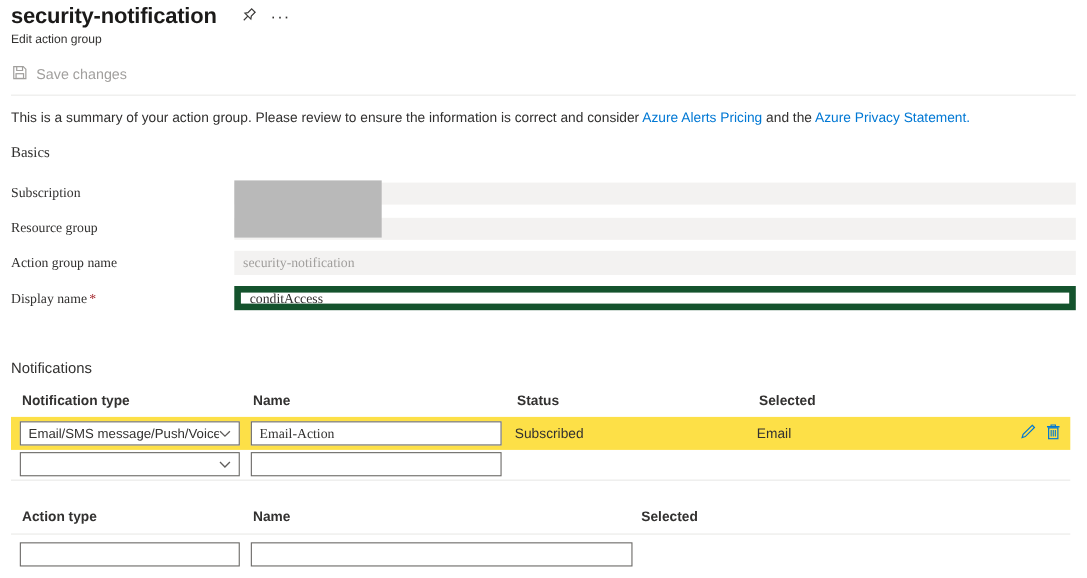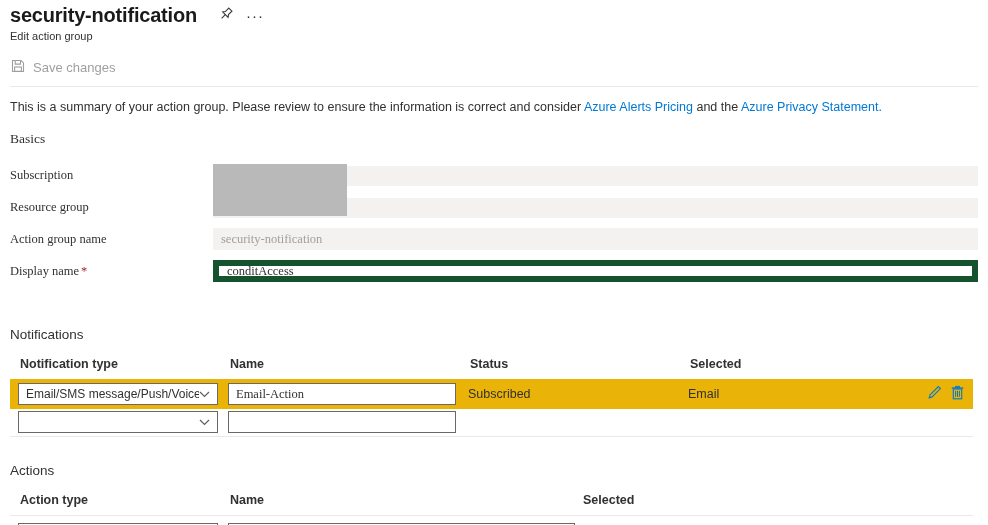--- a/index.html
+++ b/index.html
@@ -56,21 +56,21 @@
   .actions-section { margin-top: 26px; }
   .table { margin-right: 5px; }
   .table-header { display: flex; padding-left: 10px; font-size: 12.5px; font-weight: 700; color: #323130; margin-top: 15px; margin-bottom: 8px; }
   .col-type { width: 210px; flex: 0 0 210px; }
   .col-name { width: 240px; flex: 0 0 240px; }
   .col-status { width: 220px; flex: 0 0 220px; }
   .col-name-wide { width: 353px; flex: 0 0 353px; }
   .col-selected { flex: 1; }
 
   .t-row { display: flex; align-items: center; padding-left: 8px; font-size: 12.5px; }
-  .t-row.shaded { background: #eab308; height: 30px; }
+  .t-row.shaded { background: #fde047; height: 30px; }
   .t-row.plain { height: 26px; }
   .cell { display: flex; align-items: center; }
   .cell-text { font-size: 12.5px; color: #323130; }
 
   .dropdown {
     width: 200px; height: 22px; background: #fff; border: 1px solid #6b6966;
     display: flex; align-items: center; justify-content: space-between;
     padding: 0 7px; cursor: pointer;
   }
   .dropdown .dd-label { font-size: 12px; color: #323130; white-space: nowrap; overflow: hidden; }
@@ -215,21 +215,20 @@
         </div>
         <div class="cell col-name">
           <input class="cell-input" value="" style="">
         </div>
       </div>
       <hr class="table-divider notif-bottom">
     </div>
   </div>
 
   <div class="actions-section">
-    <div class="section-title">Actions</div>
     <div class="table">
       <div class="table-header">
         <div class="col-type">Action type</div>
         <div class="col-name-wide">Name</div>
         <div class="col-selected">Selected</div>
       </div>
       <hr class="table-divider actions-header-divider">
       <div class="actions-row-wrap">
         <div class="t-row plain">
           <div class="cell col-type">

